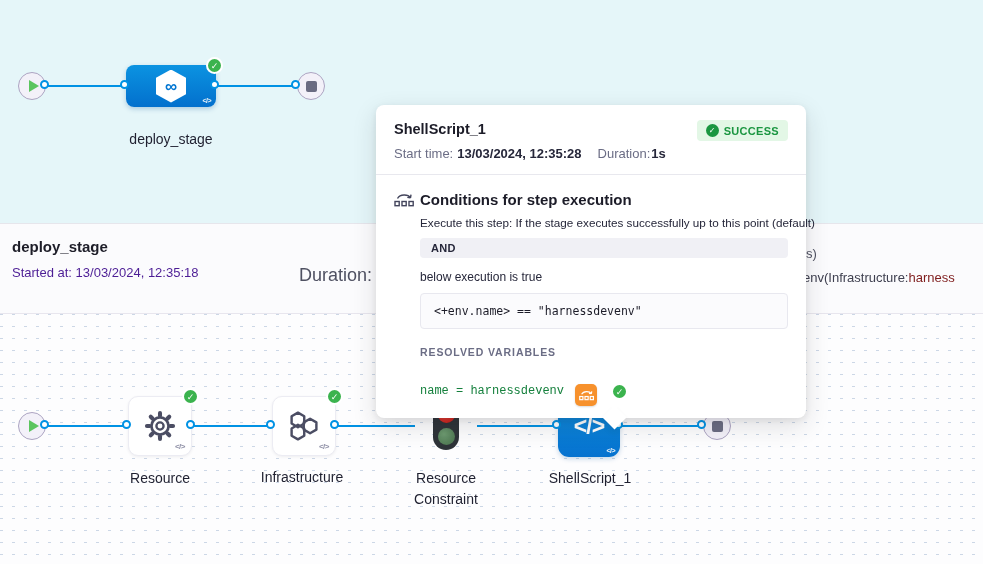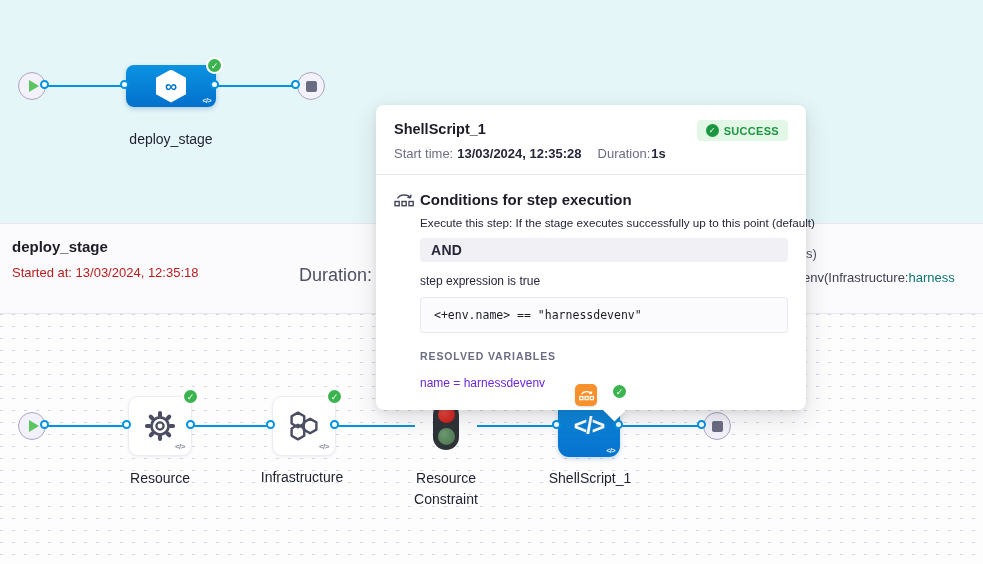--- a/index.html
+++ b/index.html
@@ -29,26 +29,26 @@
               clip-path:polygon(50% 0,100% 25%,100% 75%,50% 100%,0 75%,0 25%); }
   .hex-glyph { color:#0276d2; font-size:17px; font-weight:bold; line-height:1; }
   .corner-code { position:absolute; right:5px; bottom:3px; font-size:7px; font-weight:bold; color:rgba(255,255,255,.92); letter-spacing:-.5px; }
 
   .check-badge { position:absolute; width:17px; height:17px; border-radius:50%; background:#3bb34e; border:2px solid #fff;
                  color:#fff; font-size:9px; font-weight:bold; display:flex; align-items:center; justify-content:center; z-index:7; }
 
   .node-label { position:absolute; font-size:14px; color:#1f2030; text-align:center; z-index:3; line-height:21px; }
 
   .sum-title { position:absolute; left:12px; top:14px; font-size:15px; font-weight:bold; color:#1d1d28; }
-  .sum-line { position:absolute; left:12px; top:41px; font-size:13px; color:#b91c1c; }
+  .sum-line { position:absolute; left:12px; top:41px; font-size:13px; color:#4c1d95; }
   .sum-duration { position:absolute; left:299px; top:41px; font-size:18px; color:#4f5162; }
   .sum-duration b, .sum-line b { color:#26273a; }
   .frag1 { position:absolute; left:806px; top:22px; font-size:13px; color:#4f5162; white-space:nowrap; }
   .frag2 { position:absolute; left:803px; top:46px; font-size:13px; color:#3f4050; white-space:nowrap; }
-  .frag-link { color:#0f766e; }
+  .frag-link { color:#7f1d1d; }
 
   .step-card { position:absolute; top:396px; width:64px; height:60px; background:#fff; border:1px solid #ececf3;
                border-radius:10px; z-index:5; box-shadow:0 1px 3px rgba(40,41,61,.07);
                display:flex; align-items:center; justify-content:center; }
   .card-corner-code { position:absolute; right:6px; bottom:4px; font-size:8px; font-weight:bold; color:#8f90a6; letter-spacing:-.5px; }
 
   .tl-box { position:absolute; left:415px; top:396px; width:62px; height:60px; z-index:5;
             display:flex; align-items:center; justify-content:center; }
   .tl-body { width:26px; height:48px; background:#2e3338; border-radius:13px; position:relative; }
   .tl-light { position:absolute; left:4.5px; width:17px; height:17px; border-radius:50%; }
@@ -75,27 +75,27 @@
   .status-check { width:13px; height:13px; border-radius:50%; background:#1b9641; color:#fff; font-size:8px;
                   display:flex; align-items:center; justify-content:center; }
   .pop-subtitle { margin-top:9px; font-size:13px; color:#6b6d85; display:flex; }
   .pop-subtitle b { color:#26273a; margin-left:4px; font-weight:bold; }
   .dur-group { margin-left:16px; }
   .pop-body { padding:16px 18px 20px; }
   .cond-row { display:flex; align-items:center; gap:6px; }
   .cond-title { font-size:15px; font-weight:bold; color:#1c1c28; }
   .indent { margin-left:26px; }
   .exec-line { margin-top:8px; font-size:11.7px; color:#26273a; white-space:nowrap; }
-  .and-pill { margin-top:9px; background:#f0f0f5; border-radius:4px; padding:4px 11px; font-size:14px; font-weight:bold;
+  .and-pill { margin-top:9px; background:#f0f0f5; border-radius:4px; padding:4px 11px; font-size:11px; font-weight:bold;
               color:#26273a; letter-spacing:.3px; }
   .below-line { margin-top:12px; font-size:12px; color:#26273a; }
   .code-box { margin-top:9px; border:1px solid #e8e8ef; background:#fbfbfd; border-radius:4px; padding:10px 13px;
               font-family:"DejaVu Sans Mono","Liberation Mono",monospace; font-size:11.5px; color:#1c1c28; }
   .resolved-title { margin-top:17px; font-size:10.5px; font-weight:bold; color:#6b6d85; letter-spacing:.9px; }
-  .resolved-val { margin-top:14px; font-size:12px; color:#6d28d9; }
+  .resolved-val { margin-top:26px; font-size:12px; color:#15803d;font-family:Liberation Mono, monospace; }
 </style>
 </head>
 <body>
 
 <div class="band-top">
 
   <div class="endcap" style="left:18px; top:72px;">
     <div class="play-tri"></div>
   </div>
 
@@ -252,19 +252,19 @@
           <rect x="8" y="9.5" width="4.2" height="4.2"></rect>
           <rect x="15" y="9.5" width="4.2" height="4.2"></rect>
         </g>
       </svg>
       <span class="cond-title">Conditions for step execution</span>
     </div>
 
     <div class="indent">
       <div class="exec-line">Execute this step: If the stage executes successfully up to this point (default)</div>
       <div class="and-pill">AND</div>
-      <div class="below-line">step expression is true</div>
+      <div class="below-line">below execution is true</div>
       <div class="code-box">&lt;+env.name&gt; == "harnessdevenv"</div>
       <div class="resolved-title">RESOLVED VARIABLES</div>
       <div class="resolved-val">name = harnessdevenv</div>
     </div>
   </div>
 </div>
 
 </body></html>

